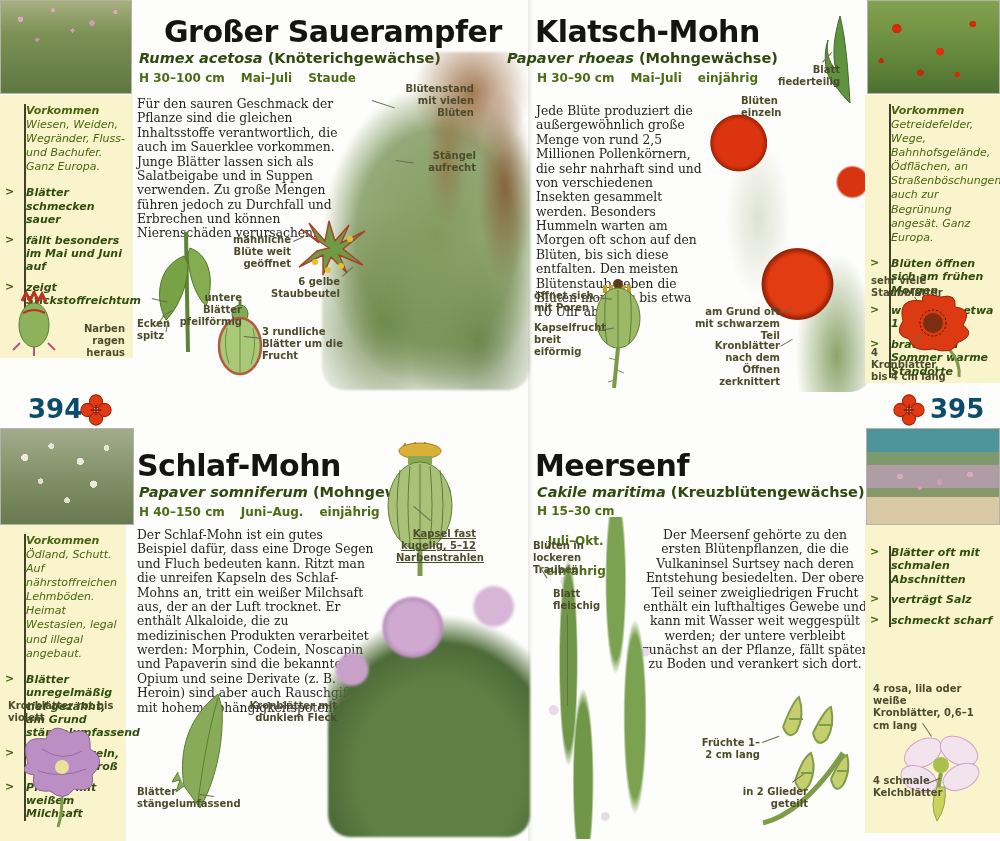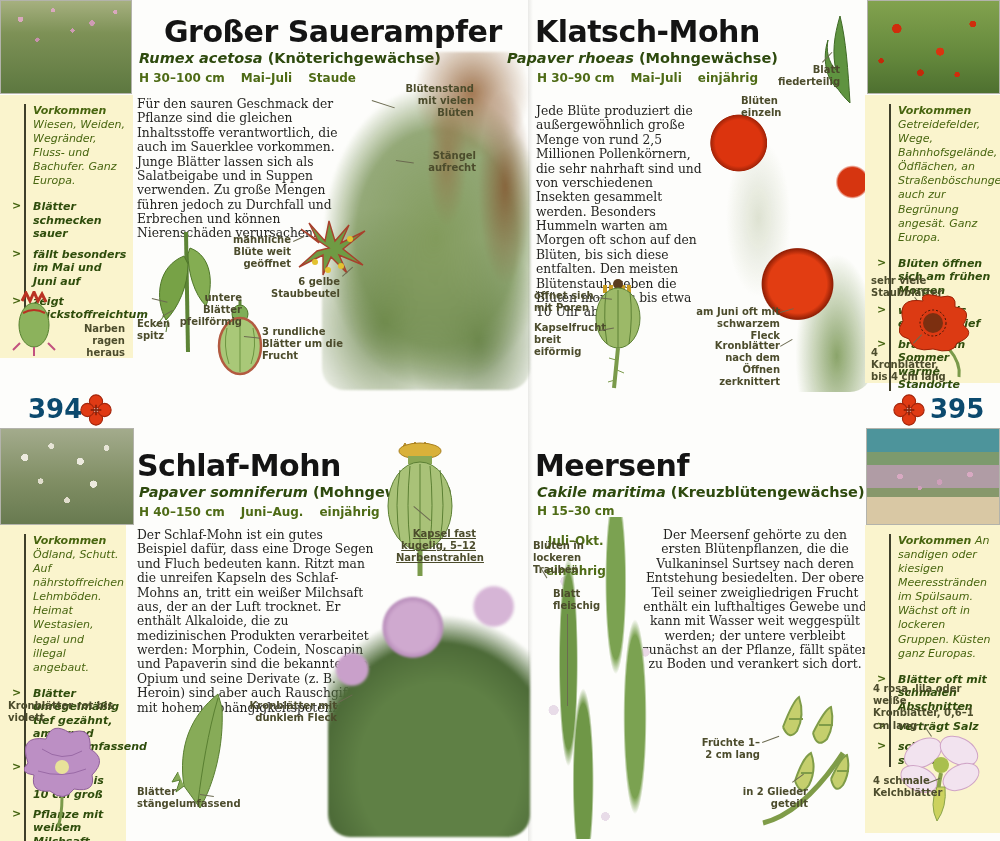--- a/index.html
+++ b/index.html
@@ -40,21 +40,21 @@
       linear-gradient(180deg,#a3ab8c 0%,#808e64 55%,#687a50 100%);}
   #ph-br{left:866px;top:428px;width:134px;height:97px;
     background:
       radial-gradient(circle 4px at 25% 50%, #d8a9c2 0 70%, transparent 74%),
       radial-gradient(circle 4px at 55% 56%, #cf9fba 0 70%, transparent 74%),
       radial-gradient(circle 4px at 78% 48%, #d8a9c2 0 70%, transparent 74%),
       radial-gradient(circle 3px at 40% 62%, #cf9fba 0 70%, transparent 74%),
       linear-gradient(180deg,#4d949b 0 24%,#7d9a6d 24% 38%,#b09ca5 38% 62%,#87986b 62% 72%,#d9c8a4 72% 100%);}
   
   .sidebar{position:absolute;background:#faf4cd;box-sizing:border-box;padding:9px 6px 8px 8px;}
-  .rail{border-left:2px solid #3f3f2a;padding-left:7px;margin-left:16px;position:relative;}
+  .rail{border-left:2px solid #3f3f2a;margin-left:16px;position:relative;}
   .vk{font-style:italic;font-size:11px;line-height:1.28;color:#47650f;margin:0;}
   .vk b{font-weight:bold;}
   .bullet{position:relative;margin-top:7px;font-style:italic;font-weight:bold;
           font-size:11px;line-height:1.22;color:#2f4d0c;}
   .bullet:first-of-type{margin-top:12px;}
   .bmark{position:absolute;left:-21px;top:-1px;font-style:normal;color:#44630f;font-weight:bold;}
   .sann{position:absolute;font-size:10px;font-weight:bold;line-height:1.22;color:#4c4c2c;}
   
   .title{position:absolute;font-size:30px;font-weight:bold;color:#141414;letter-spacing:-0.5px;}
   .latin{position:absolute;font-size:14.5px;font-weight:bold;color:#2e4a0e;}
@@ -209,21 +209,21 @@
     <path d="M33 84 l-7 -2 M34 94 l7 3 M32 104 l-7 2" stroke="#7a9a4a" fill="none"></path>
   </svg>
 
   <div class="ann r" style="left:778px;top:64px;width:62px;">Blatt fiederteilig</div>
   <div class="ld" style="left:822px;top:62px;width:14px;transform:rotate(-46deg);"></div>
   <div class="ann" style="left:714px;top:95px;width:64px;margin-left:27px;">Blüten einzeln</div>
   <div class="ann" style="left:534px;top:290px;width:62px;">öffnet sich mit Poren</div>
   <div class="ld" style="left:596px;top:297px;width:16px;transform:rotate(6deg);"></div>
   <div class="ann" style="left:534px;top:322px;width:66px;">Kapselfrucht breit eiförmig</div>
   <div class="ld" style="left:600px;top:330px;width:14px;transform:rotate(-10deg);"></div>
-  <div class="ann r" style="left:692px;top:306px;width:88px;">am Juni oft mit schwarzem Fleck</div>
+  <div class="ann r" style="left:692px;top:306px;width:88px;">am Grund oft mit schwarzem Teil</div>
   <div class="ld" style="left:780px;top:312px;width:14px;transform:rotate(-16deg);"></div>
   <div class="ann r" style="left:698px;top:340px;width:82px;">Kronblätter nach dem Öffnen zerknittert</div>
   <div class="ld" style="left:780px;top:346px;width:14px;transform:rotate(-30deg);"></div>
 
   <div class="sidebar" style="left:865px;top:95px;width:135px;height:288px;">
     <div class="rail">
       <p class="vk"><b>Vorkommen</b> <span>Getreidefelder, Wege, Bahnhofsgelände, Ödflächen, an Straßenböschungen auch zur Begrünung angesät. Ganz Europa.</span></p>
       <div class="bullet"><span class="bmark">&gt;</span><span>Blüten öffnen sich am frühen Morgen</span></div>
       <div class="bullet"><span class="bmark">&gt;</span><span>wurzelt bis etwa 1 m tief</span></div>
       <div class="bullet"><span class="bmark">&gt;</span><span>braucht im Sommer warme Standorte</span></div>
@@ -340,21 +340,20 @@
   <div class="ld" style="left:540px;top:566px;width:14px;transform:rotate(58deg);"></div>
   <div class="ann" style="left:553px;top:588px;width:58px;">Blatt fleischig</div>
   <div class="ld" style="left:568px;top:614px;width:92px;transform:rotate(90deg);"></div>
   <div class="ann r" style="left:696px;top:737px;width:64px;">Früchte 1–2 cm lang</div>
   <div class="ld" style="left:762px;top:742px;width:18px;transform:rotate(-20deg);"></div>
   <div class="ann r" style="left:734px;top:786px;width:74px;">in 2 Glieder geteilt</div>
   <div class="ld" style="left:792px;top:782px;width:14px;transform:rotate(-36deg);"></div>
 
   <div class="sidebar" style="left:865px;top:525px;width:135px;height:308px;">
     <div class="rail">
-      <p class="vk"><b>Vorkommen</b> <span>An sandigen oder kiesigen Meeresstränden im Spülsaum. Wächst oft in lockeren Gruppen. Küsten ganz Europas.</span></p>
       <div class="bullet"><span class="bmark">&gt;</span><span>Blätter oft mit schmalen Abschnitten</span></div>
       <div class="bullet"><span class="bmark">&gt;</span><span>verträgt Salz</span></div>
       <div class="bullet"><span class="bmark">&gt;</span><span>schmeckt scharf</span></div>
     </div>
     <div class="sann" style="left:8px;top:158px;width:104px;">4 rosa, lila oder weiße Kronblätter, 0,6–1 cm lang</div>
     <div class="ld" style="left:58px;top:198px;width:16px;transform:rotate(56deg);"></div>
     <svg class="ill" style="left:28px;top:200px;" width="95" height="112" viewBox="0 0 95 112">
       <g fill="#f2e3ef" stroke="#cfa3c6">
         <ellipse cx="30" cy="28" rx="20" ry="13" transform="rotate(-30 30 28)"></ellipse>
         <ellipse cx="66" cy="26" rx="20" ry="13" transform="rotate(28 66 26)"></ellipse>

